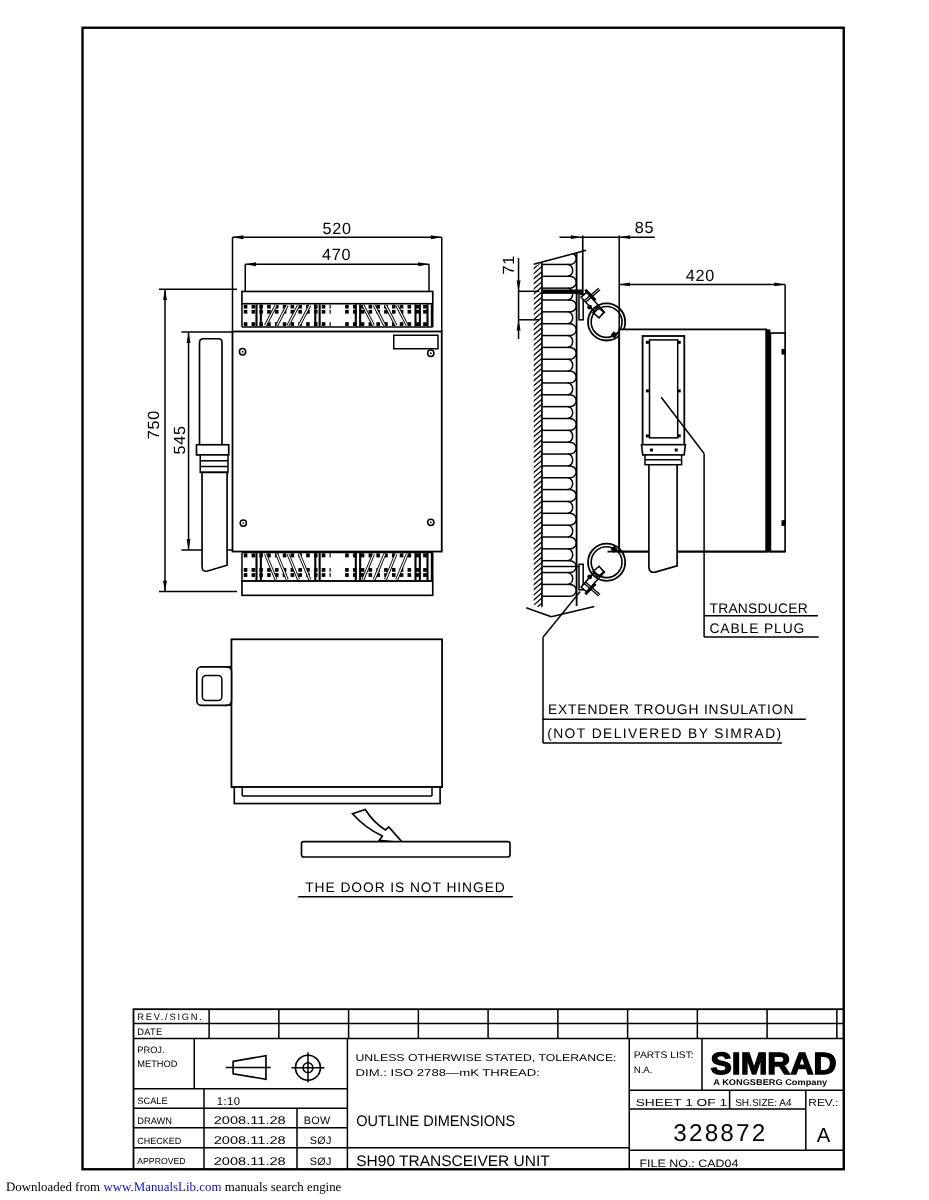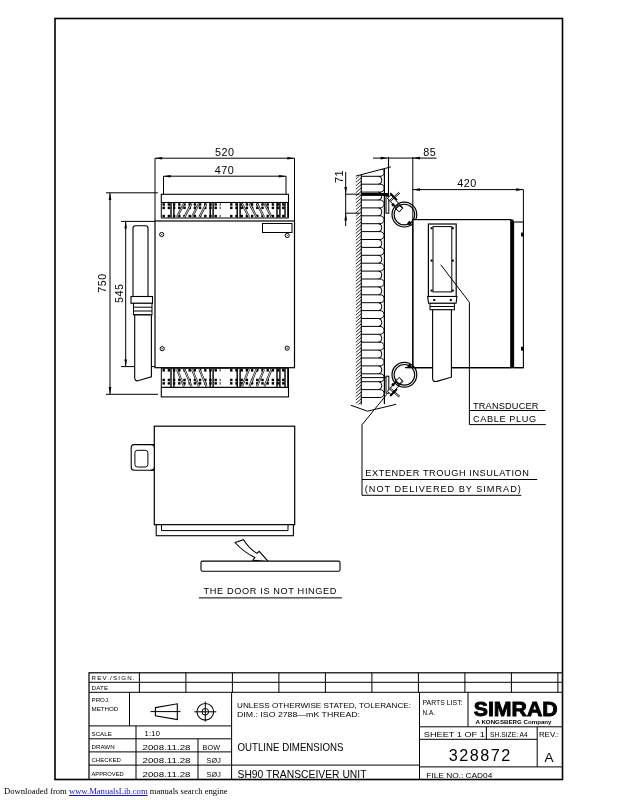--- a/index.html
+++ b/index.html
@@ -610,12 +610,12 @@
 
 <line x1="419.5" y1="766.9" x2="562.3" y2="766.9" stroke="#000" stroke-width="1" stroke-linecap="butt"></line>
 <text x="479.5" y="760.5" font-family="Liberation Sans, sans-serif" font-size="16.2" font-weight="normal" fill="#000" text-anchor="middle" textLength="61.3" lengthAdjust="spacing">328872</text>
 
 <text x="549.0" y="761.5" font-family="Liberation Sans, sans-serif" font-size="13.5" font-weight="normal" fill="#000" text-anchor="middle">A</text>
 
 <text x="426.3" y="777.8" font-family="Liberation Sans, sans-serif" font-size="7.2" font-weight="normal" fill="#000" text-anchor="start" textLength="66" lengthAdjust="spacingAndGlyphs">FILE NO.: CAD04</text>
 </svg>
 </div>
 
-<div style="position:absolute;left:4px;top:786px;will-change:transform;font-family:'Liberation Serif', serif;font-size:8.6px;color:#000;white-space:nowrap;">Downloaded from <a style="color:#1111cc;text-decoration:underline;">www.ManualsLib.com</a> manuals search engine</div>
+<div style="position:absolute;left:4px;top:786px;will-change:transform;font-family:'Liberation Serif', serif;font-size:8.6px;color:#000;white-space:nowrap;">Downloaded from <a style="color:#1111cc;">www.ManualsLib.com</a> manuals search engine</div>
 </body></html>

